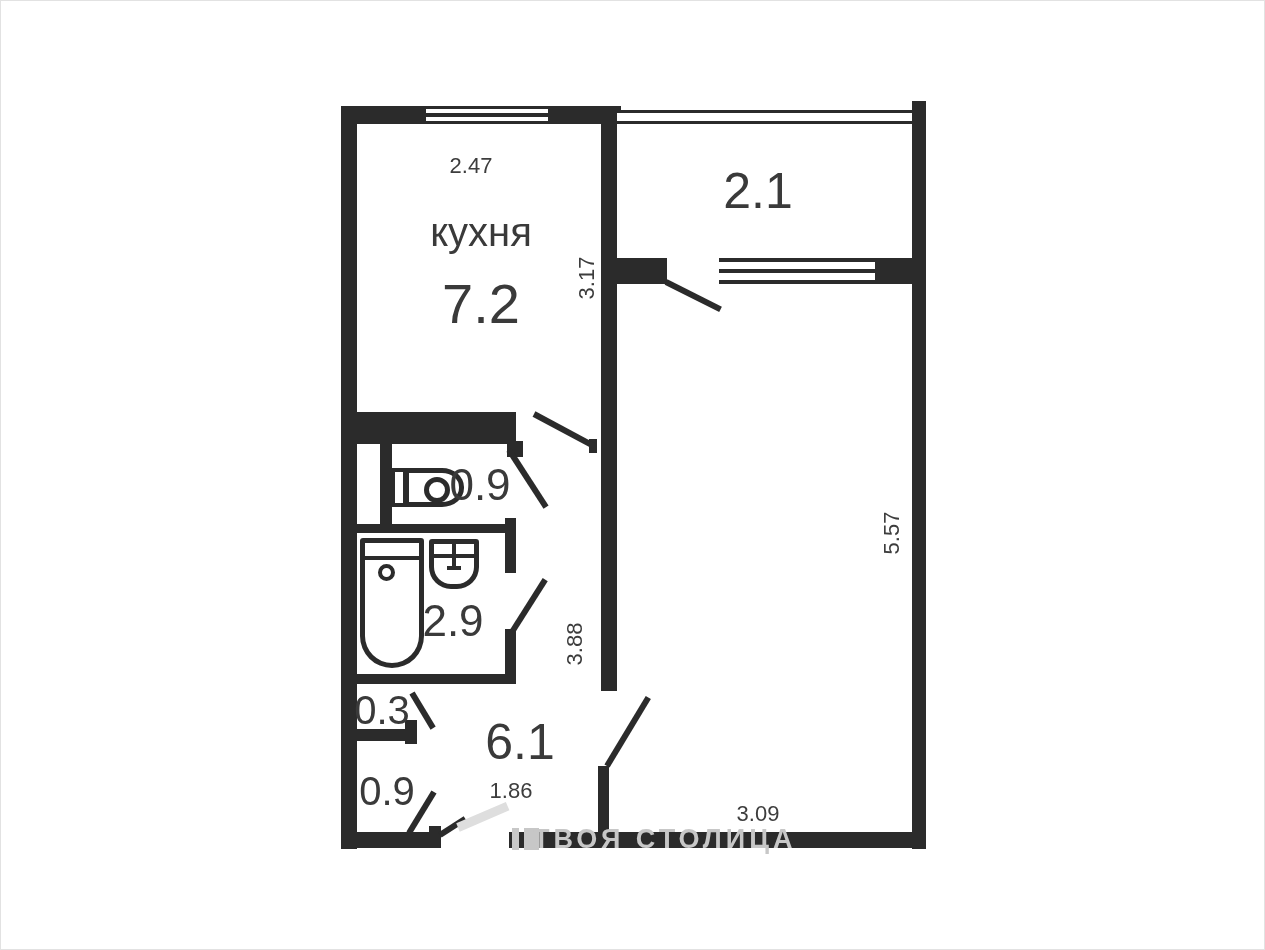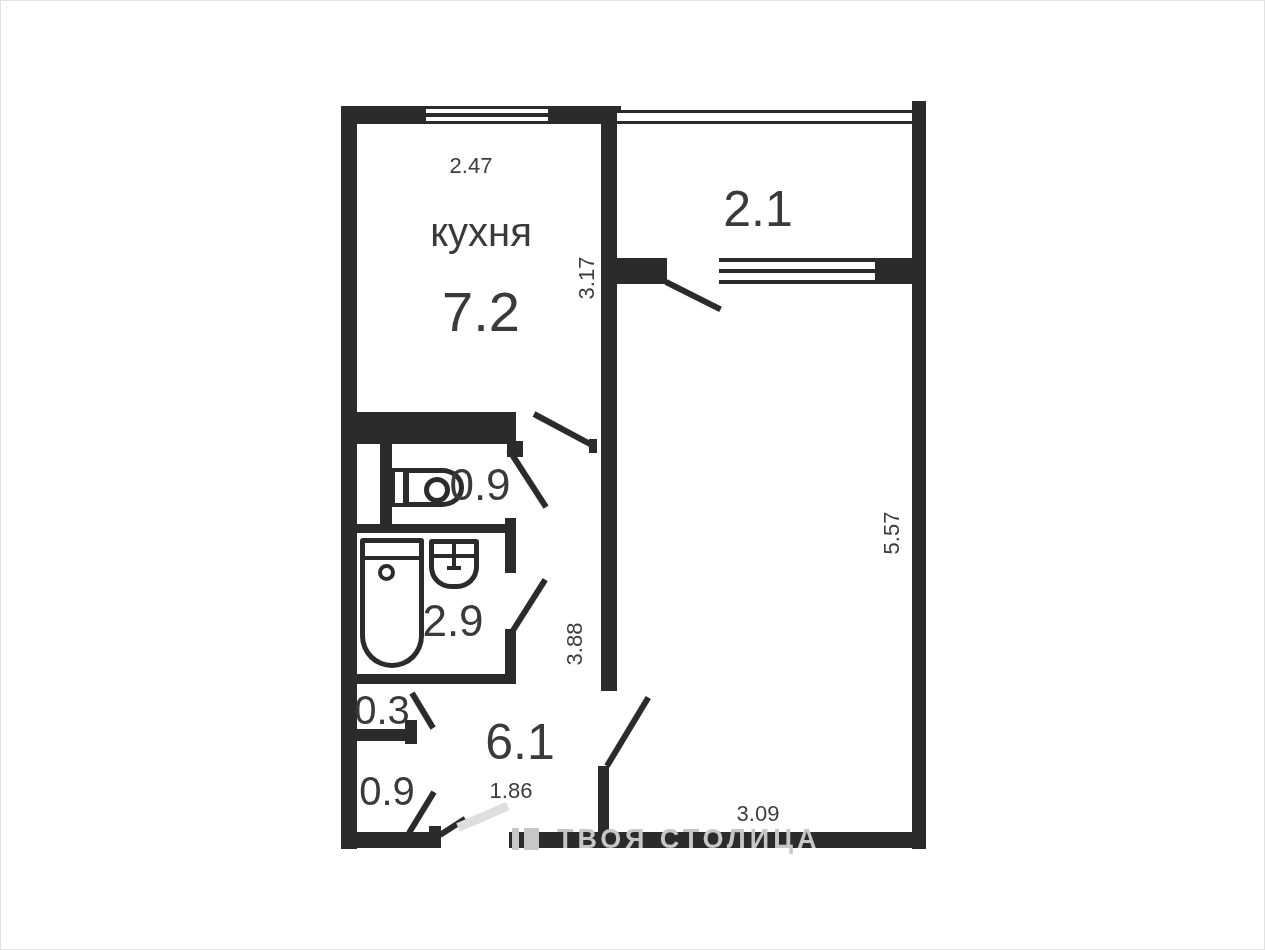--- a/index.html
+++ b/index.html
@@ -37,21 +37,21 @@
   .tub-rim{position:absolute;left:0;top:13px;width:100%;height:4px;background:var(--wall);}
   .tub-drain{position:absolute;left:13px;top:21px;width:17px;height:17px;border:4px solid var(--wall);border-radius:50%;box-sizing:border-box;}
   .basin{left:428px;top:538px;width:50px;height:50px;border:5px solid var(--wall);border-radius:3px 3px 22px 22px;}
   .basin-line{position:absolute;left:0;top:10px;width:100%;height:4px;background:var(--wall);}
   .basin-tap{position:absolute;left:50%;top:0;width:4px;height:24px;margin-left:-2px;background:var(--wall);}
   .basin-tapfoot{position:absolute;left:50%;top:22px;width:14px;height:4px;margin-left:-7px;background:var(--wall);}
   .wc-tank{left:390px;top:467px;width:16px;height:39px;border:4px solid var(--wall);}
   .wc-bowl{left:403px;top:467px;width:60px;height:39px;border:5px solid var(--wall);border-radius:0 22px 22px 0 / 0 19px 19px 0;}
   .wc-circle{position:absolute;left:15px;top:4px;width:26px;height:26px;border:5px solid var(--wall);border-radius:50%;box-sizing:border-box;}
   
-  .wm-text{position:absolute;left:556px;top:838px;transform:translateY(-50%);color:var(--watermark);
+  .wm-text{position:absolute;left:532px;top:838px;transform:translateY(-50%);color:var(--watermark);
     font-size:27px;font-weight:bold;letter-spacing:4px;z-index:6;white-space:nowrap;}
   .wm-bar{position:absolute;left:511px;top:827px;width:7px;height:22px;background:var(--watermark);z-index:6;}
   .wm-square{position:absolute;left:523px;top:827px;width:15px;height:22px;background:var(--watermark);z-index:6;}
 </style>
 </head>
 <body>
 
 <div class="viewport">
   <div class="plan">
 
@@ -99,22 +99,22 @@
       <div class="tub-rim"></div>
       <div class="tub-drain"></div>
     </div>
     <div class="fixture basin">
       <div class="basin-line"></div>
       <div class="basin-tap"></div>
       <div class="basin-tapfoot"></div>
     </div>
 
     <div class="lbl" style="left:480px;top:231px;font-size:40px">кухня</div>
-    <div class="lbl" style="left:480px;top:311px;font-size:56px">7.2</div>
-    <div class="lbl" style="left:757px;top:208px;font-size:50px">2.1</div>
+    <div class="lbl" style="left:480px;top:303px;font-size:56px">7.2</div>
+    <div class="lbl" style="left:757px;top:190px;font-size:50px">2.1</div>
     <div class="lbl" style="left:479px;top:484px;font-size:44px">0.9</div>
     <div class="lbl" style="left:452px;top:620px;font-size:44px">2.9</div>
     <div class="lbl" style="left:381px;top:709px;font-size:40px">0.3</div>
     <div class="lbl" style="left:519px;top:741px;font-size:50px">6.1</div>
     <div class="lbl" style="left:386px;top:790px;font-size:40px">0.9</div>
 
     <div class="dim" style="left:470px;top:165px">2.47</div>
     <div class="dim vert" style="left:586px;top:277px">3.17</div>
     <div class="dim vert" style="left:891px;top:532px">5.57</div>
     <div class="dim vert" style="left:574px;top:643px">3.88</div>

